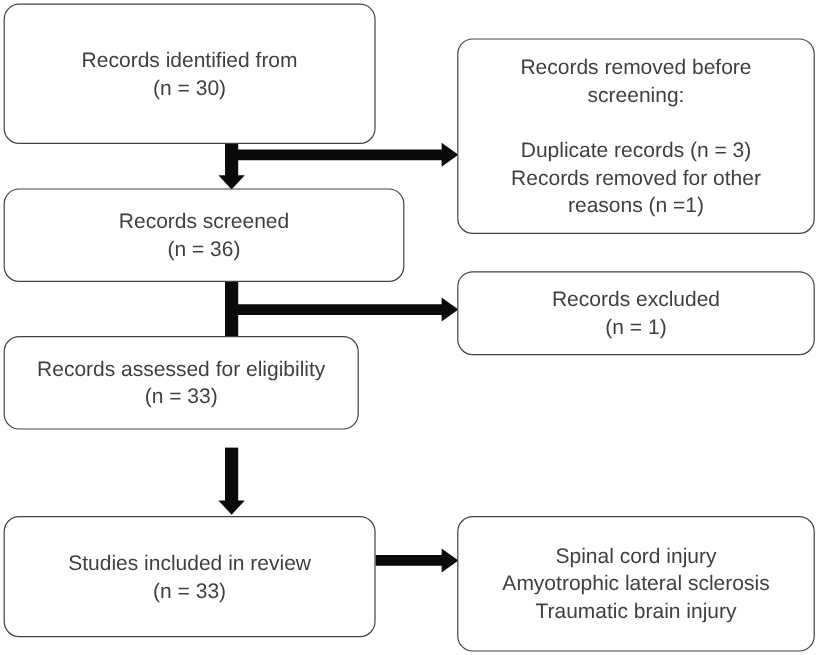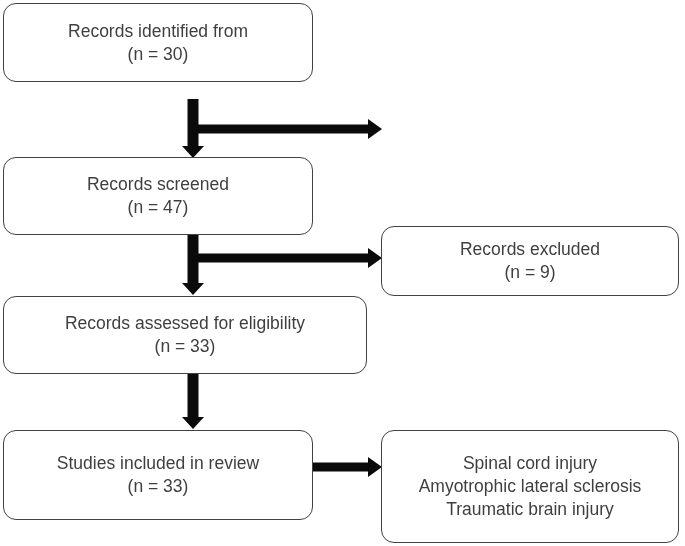--- a/index.html
+++ b/index.html
@@ -42,26 +42,26 @@
     align-items: center;
     justify-content: center;
     text-align: center;
     color: var(--text);
     font-size: 17.5px;
     line-height: 23px;
   }
   .box-line { display: block; min-height: 23px; white-space: nowrap; }
   .box-line:empty::before { content: "\00a0"; }
 
-  .box-identified { left: 3px;   top: 3px;   width: 310px; height: 79px; }
+  .box-identified { left: 3px;   top: 3px;   width: 310px; height: 117px; }
   .box-removed    { left: 381px; top: 32px;  width: 298px; height: 163px; }
-  .box-screened   { left: 3px;   top: 157px; width: 310px; height: 78px; }
+  .box-screened   { left: 3px;   top: 157px; width: 334px; height: 78px; }
   .box-excluded   { left: 381px; top: 226px; width: 298px; height: 70px; }
-  .box-assessed   { left: 3px;   top: 296px; width: 364px; height: 78px; }
-  .box-included   { left: 3px;   top: 430px; width: 310px; height: 90px; }
+  .box-assessed   { left: 3px;   top: 280px; width: 296px; height: 78px; }
+  .box-included   { left: 3px;   top: 430px; width: 310px; height: 101px; }
   .box-conditions { left: 381px; top: 430px; width: 298px; height: 113px; }
 </style>
 </head>
 <body>
 
 <div class="canvas">
 
   <svg class="arrow-layer" viewBox="0 0 685 546" xmlns="http://www.w3.org/2000/svg">
 
     <g>
@@ -91,29 +91,37 @@
       <line class="arrow-line-h" x1="313" y1="467" x2="369" y2="467"></line>
       <polygon class="arrow-head" points="368,457 368,477 382,467"></polygon>
     </g>
   </svg>
 
   <div class="box box-identified">
     <span class="box-line">Records identified from</span>
     <span class="box-line">(n = 30)</span>
   </div>
 
+  <div class="box box-removed">
+    <span class="box-line">Records removed before</span>
+    <span class="box-line">screening:</span>
+    <span class="box-line"></span>
+    <span class="box-line">Duplicate records (n = 3)</span>
+    <span class="box-line">Records removed for other</span>
+    <span class="box-line">reasons (n =1)</span>
+  </div>
 
   <div class="box box-screened">
     <span class="box-line">Records screened</span>
-    <span class="box-line">(n = 47)</span>
+    <span class="box-line">(n = 36)</span>
   </div>
 
   <div class="box box-excluded">
     <span class="box-line">Records excluded</span>
-    <span class="box-line">(n = 9)</span>
+    <span class="box-line">(n = 1)</span>
   </div>
 
   <div class="box box-assessed">
     <span class="box-line">Records assessed for eligibility</span>
     <span class="box-line">(n = 33)</span>
   </div>
 
   <div class="box box-included">
     <span class="box-line">Studies included in review</span>
     <span class="box-line">(n = 33)</span>

